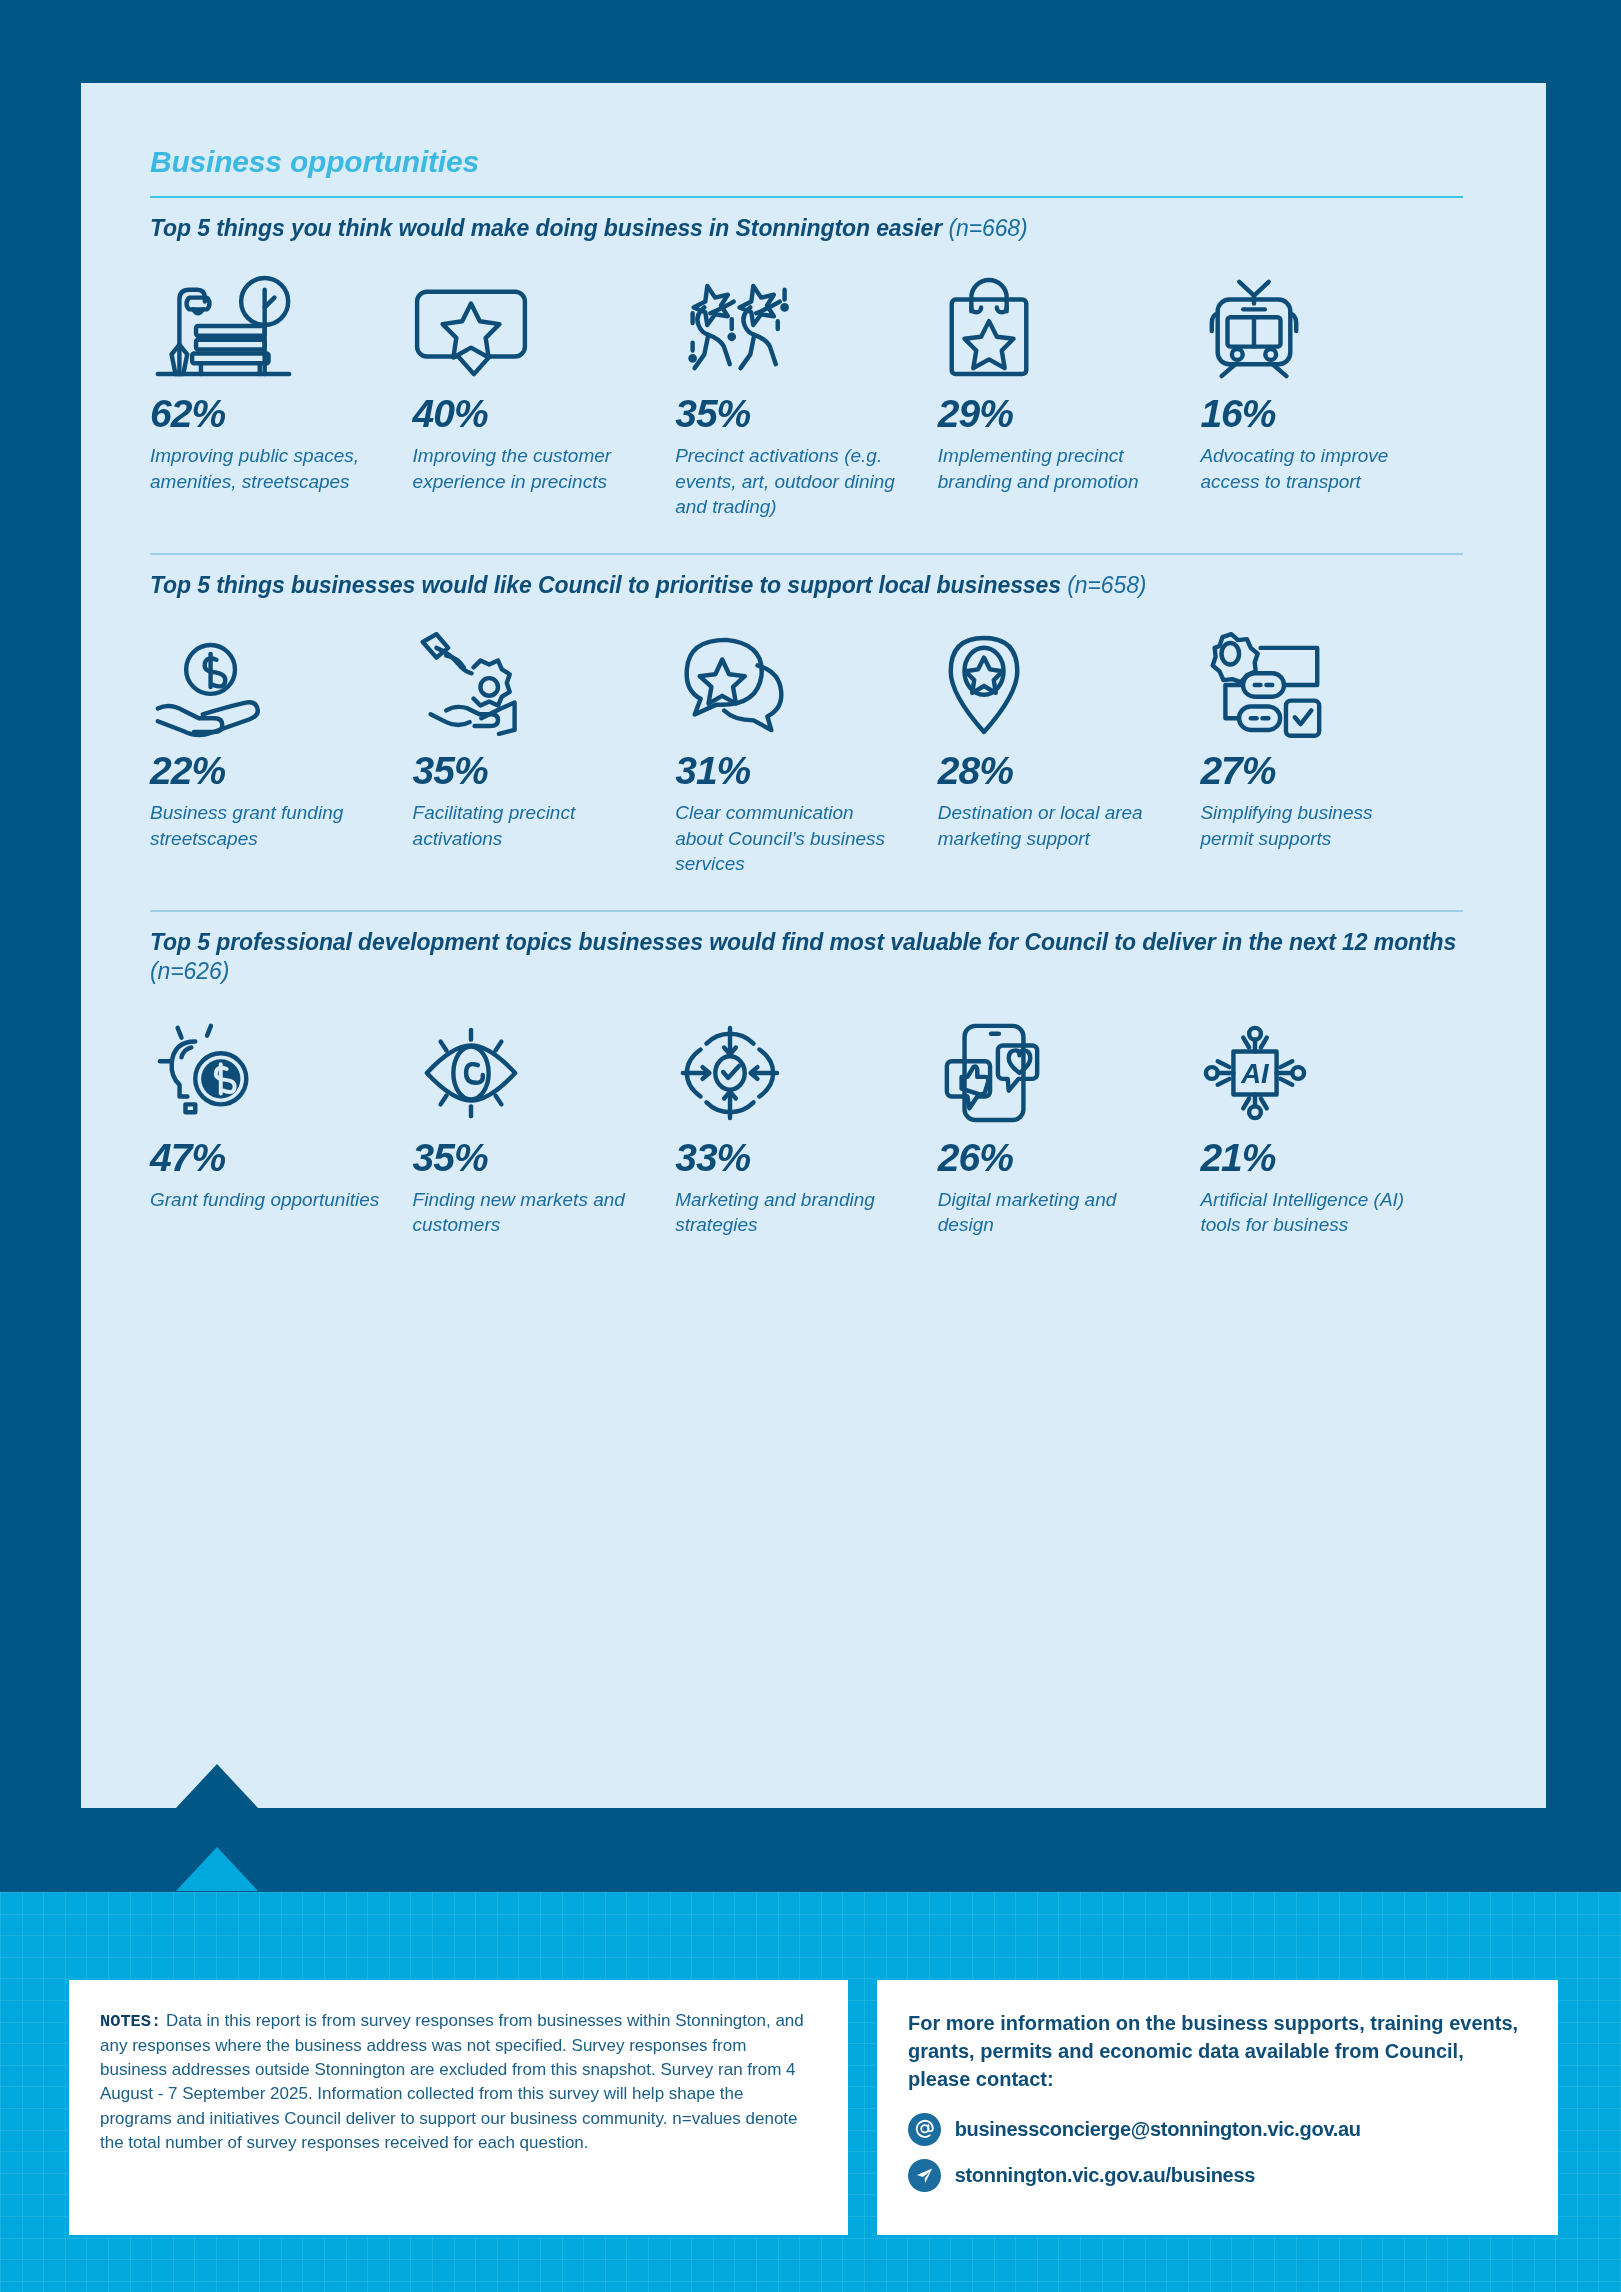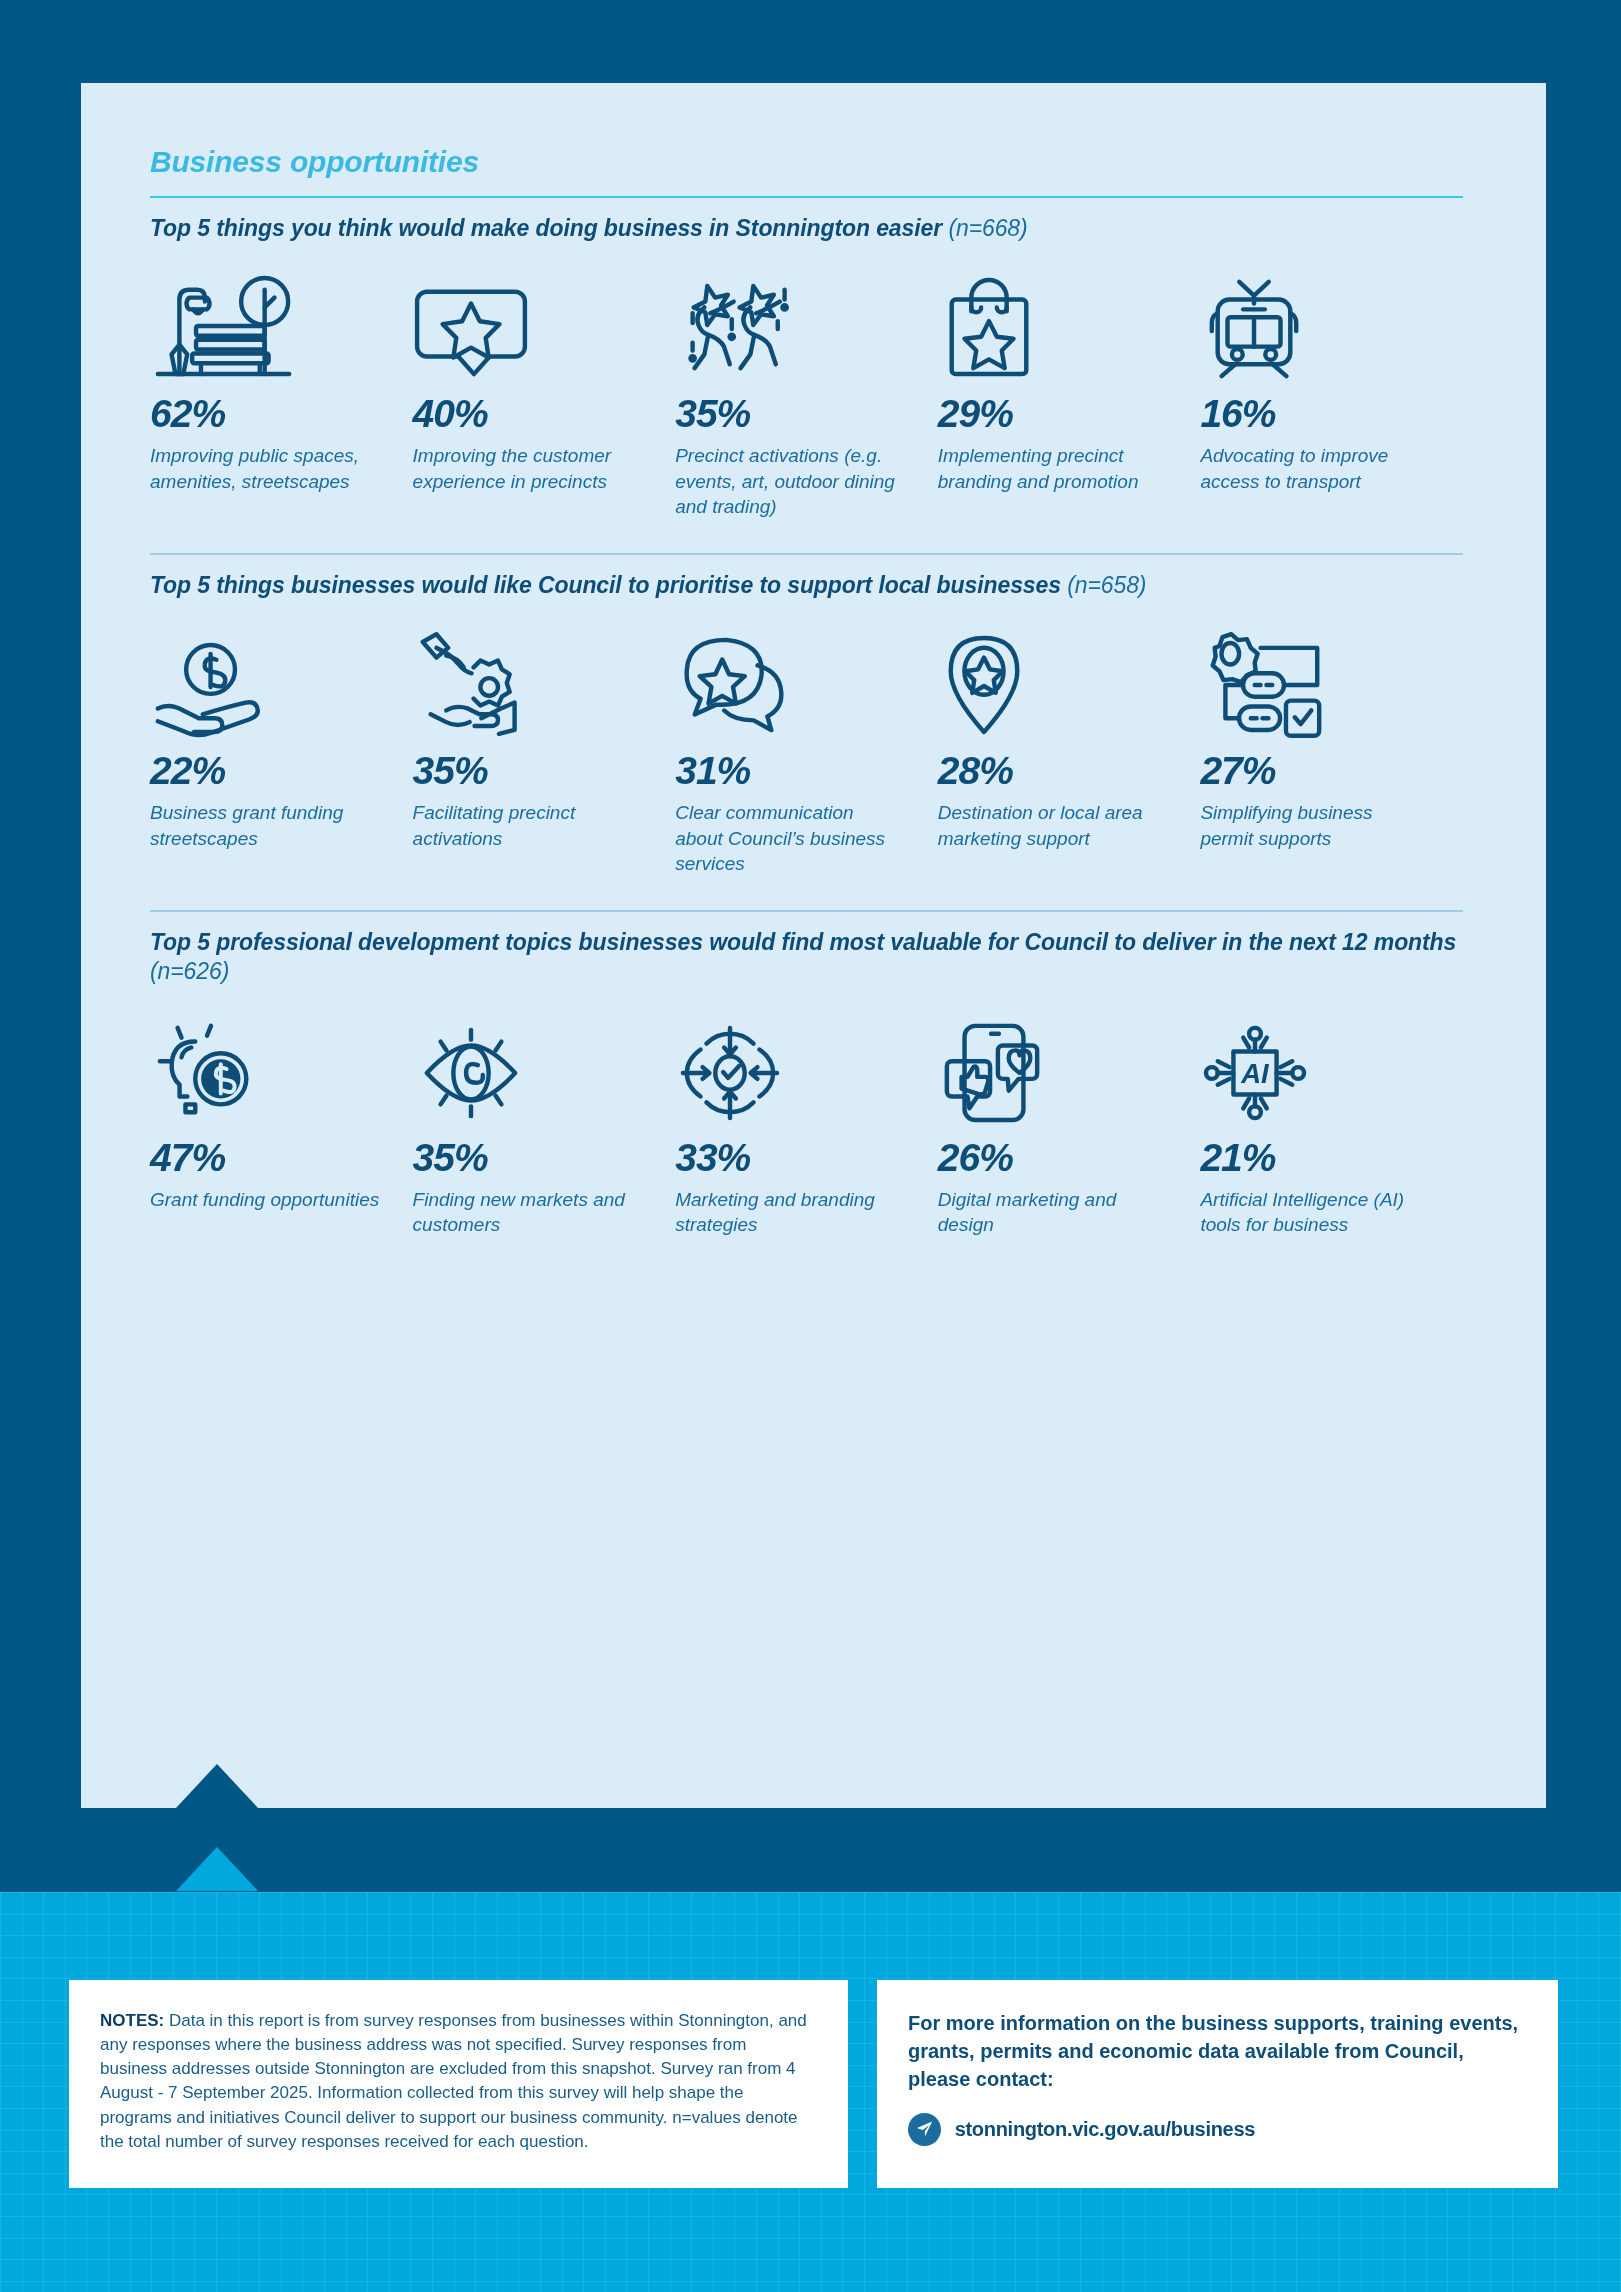--- a/index.html
+++ b/index.html
@@ -143,21 +143,21 @@
   .notes-box {
     background: #ffffff;
     width: 779px;
     padding: 29px 31px 33px 31px;
   }
   .notes-text {
     color: #1a5e86;
     font-size: 17px;
     line-height: 1.42;
   }
-  .notes-text b { color: #0d3f63; }
+  .notes-text b { color: #0d3f63; font-family: Liberation Mono, monospace; }
 
   .contact-box {
     background: #ffffff;
     width: 681px;
     padding: 29px 31px 29px 31px;
   }
   .contact-intro {
     color: #0d4d77;
     font-size: 20px;
     font-weight: bold;
@@ -519,20 +519,29 @@
 
 <div class="footer-row">
 
   <div class="notes-box">
     <div class="notes-text"><b>NOTES:</b><span> Data in this report is from survey responses from businesses within Stonnington, and any responses where the business address was not specified. Survey responses from business addresses outside Stonnington are excluded from this snapshot. Survey ran from 4 August - 7 September 2025. Information collected from this survey will help shape the programs and initiatives Council deliver to support our business community. n=values denote the total number of survey responses received for each question.</span></div>
   </div>
 
   <div class="contact-box">
     <div class="contact-intro">For more information on the business supports, training events, grants, permits and economic data available from Council, please contact:</div>
 
+    <div class="contact-line">
+      <span class="contact-icon">
+        <svg width="21.6" height="21.6" viewBox="0 0 24 24" fill="none" stroke="#ffffff" stroke-width="2" stroke-linecap="round">
+          <circle cx="12" cy="12" r="4"></circle>
+          <path d="M16 8 v6 a3 3 0 0 0 5 -2.4 A9 9 0 1 0 17.5 19.2"></path>
+        </svg>
+      </span>
+      <span class="contact-text">businessconcierge@stonnington.vic.gov.au</span>
+    </div>
 
     <div class="contact-line">
       <span class="contact-icon">
         <svg width="19.6" height="19.6" viewBox="0 0 24 24" fill="#ffffff" stroke="none">
           <path d="M21 3 L2.5 11 l7 2.6 L18 7 l-6 8 l0.3 6 Z"></path>
         </svg>
       </span>
       <span class="contact-text">stonnington.vic.gov.au/business</span>
     </div>
   </div>

